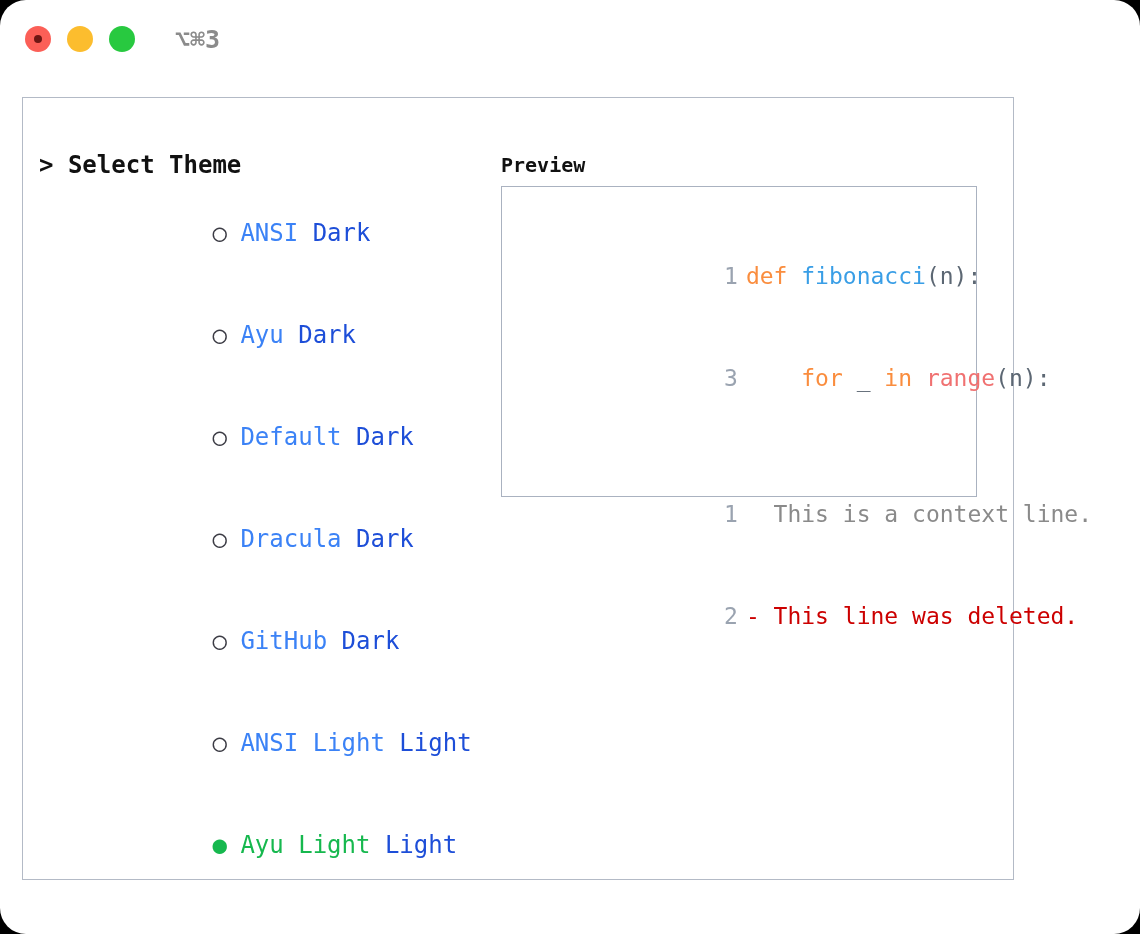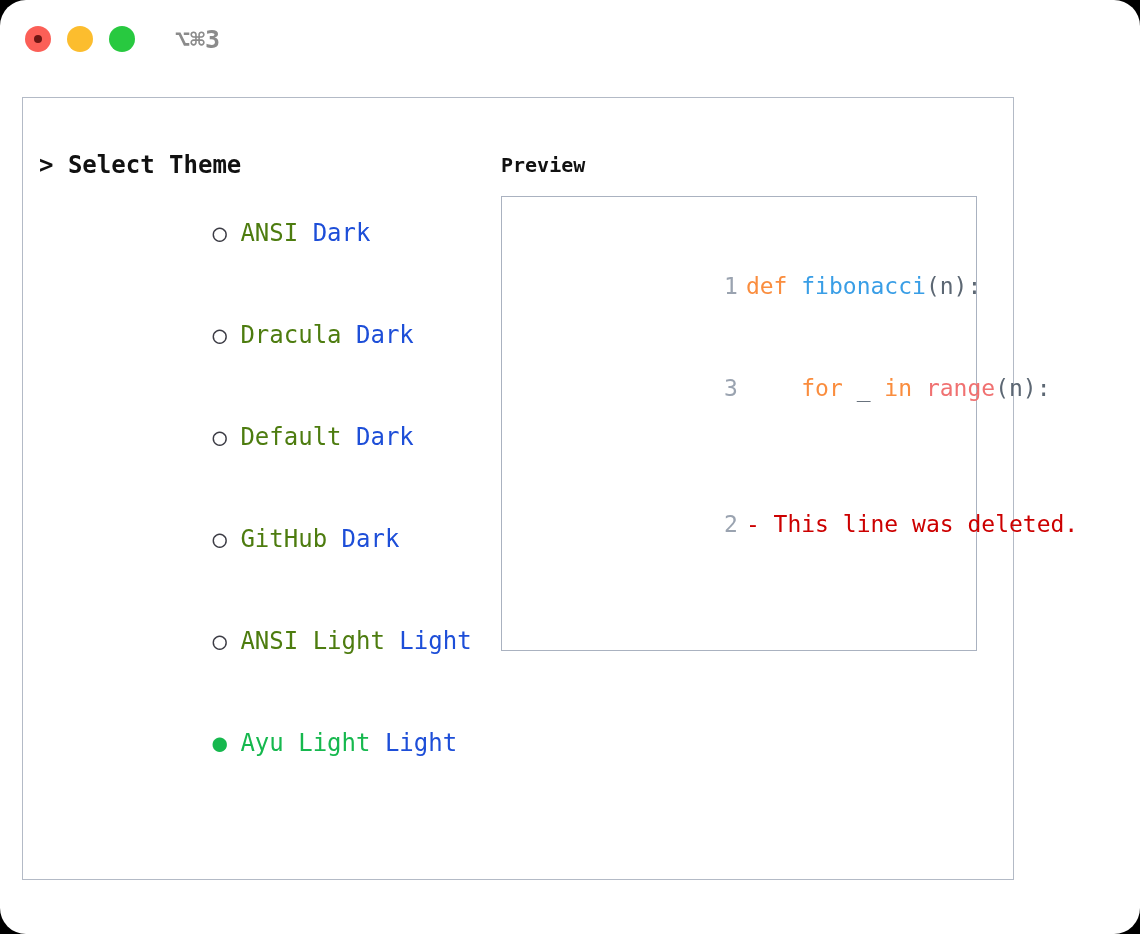--- a/index.html
+++ b/index.html
@@ -115,35 +115,35 @@
     white-space: pre;
     display: block;
   }
   .opt-row .marker {
     display: inline-block;
     width: 28px;
     color: #3b3b44;
   }
   .opt-row.selected .marker { color: #16b84e; }
   .opt-row.selected .opt-label { color: #16b84e; }
-  .opt-label { color: #4d7c0f; }
+  .opt-label { color: #3b82f6; }
   .opt-variant { color: #1d4ed8; }
 
   
   .preview-heading {
     font-size: 20px;
     font-weight: bold;
     color: #111111;
     line-height: 34px;
     white-space: pre;
   }
   .preview-box {
-    margin-top: 14px;
+    margin-top: 4px;
     width: 476px;
-    height: 455px;
+    height: 311px;
     border: 1px solid #aab2c0;
     box-sizing: border-box;
     background: #ffffff;
     padding: 38px 0 0 18px;
   }
   .code-line {
     font-size: 23px;
     line-height: 34px;
     white-space: pre;
     color: #5c6773;
@@ -186,27 +186,30 @@
 
         <div class="section-title">&gt; Select Theme</div>
 
         <div>
 
           <div class="opt-row">
             <span class="marker">○</span><span class="opt-label">ANSI</span><span> </span><span class="opt-variant">Dark</span>
           </div>
 
 
+          <div class="opt-row">
+            <span class="marker">○</span><span class="opt-label">Ayu</span><span> </span><span class="opt-variant">Dark</span>
+          </div>
+
+          <div class="opt-row">
+            <span class="marker">○</span><span class="opt-label">Default</span><span> </span><span class="opt-variant">Dark</span>
+          </div>
 
           <div class="opt-row">
             <span class="marker">○</span><span class="opt-label">Dracula</span><span> </span><span class="opt-variant">Dark</span>
-          </div>
-
-          <div class="opt-row">
-            <span class="marker">○</span><span class="opt-label">Default</span><span> </span><span class="opt-variant">Dark</span>
           </div>
 
           <div class="opt-row">
             <span class="marker">○</span><span class="opt-label">GitHub</span><span> </span><span class="opt-variant">Dark</span>
           </div>
 
           <div class="opt-row">
             <span class="marker">○</span><span class="opt-label">ANSI Light</span><span> </span><span class="opt-variant">Light</span>
           </div>
 
@@ -236,20 +239,23 @@
             </div>
 
 
 
           </div>
 
           <div class="diff-gap"></div>
 
           <div>
 
+            <div class="code-line">
+              <span class="ln">1</span><span class="diff-ctx">  </span><span class="diff-ctx">This is a context line.</span>
+            </div>
 
             <div class="code-line">
               <span class="ln">2</span><span class="diff-del">- </span><span class="diff-del">This line was deleted.</span>
             </div>
 
           </div>
 
         </div>
 
       </div>

